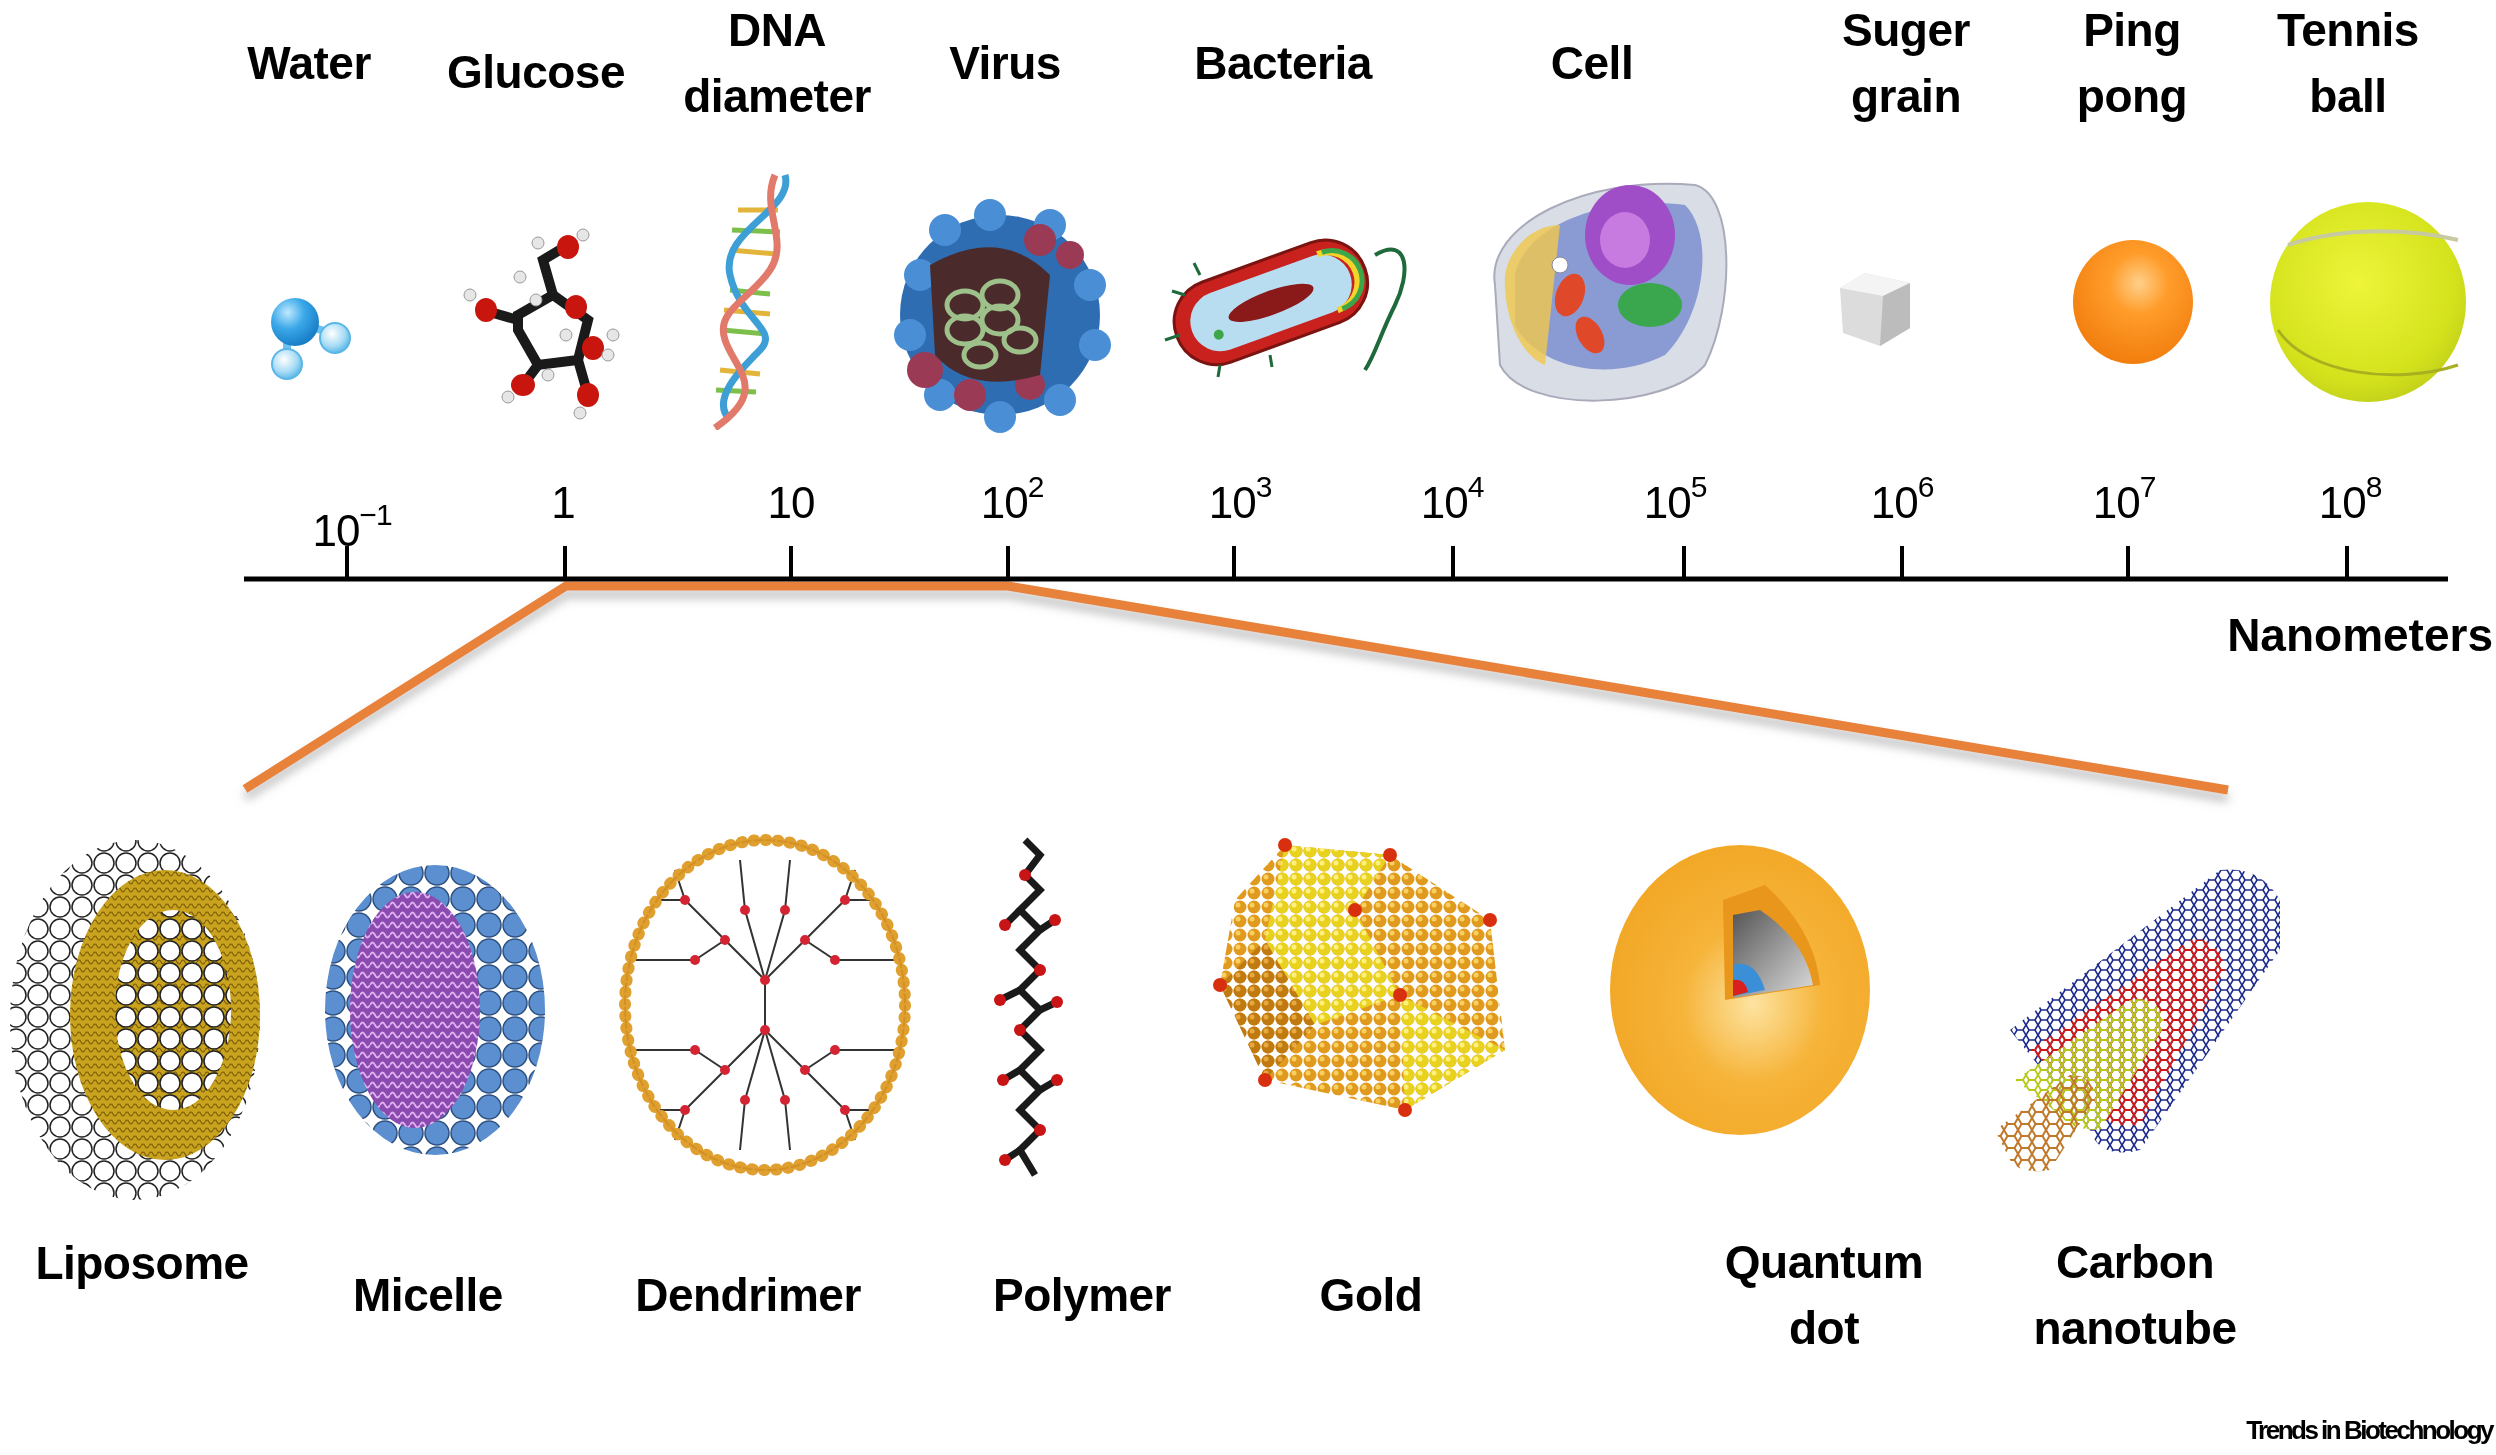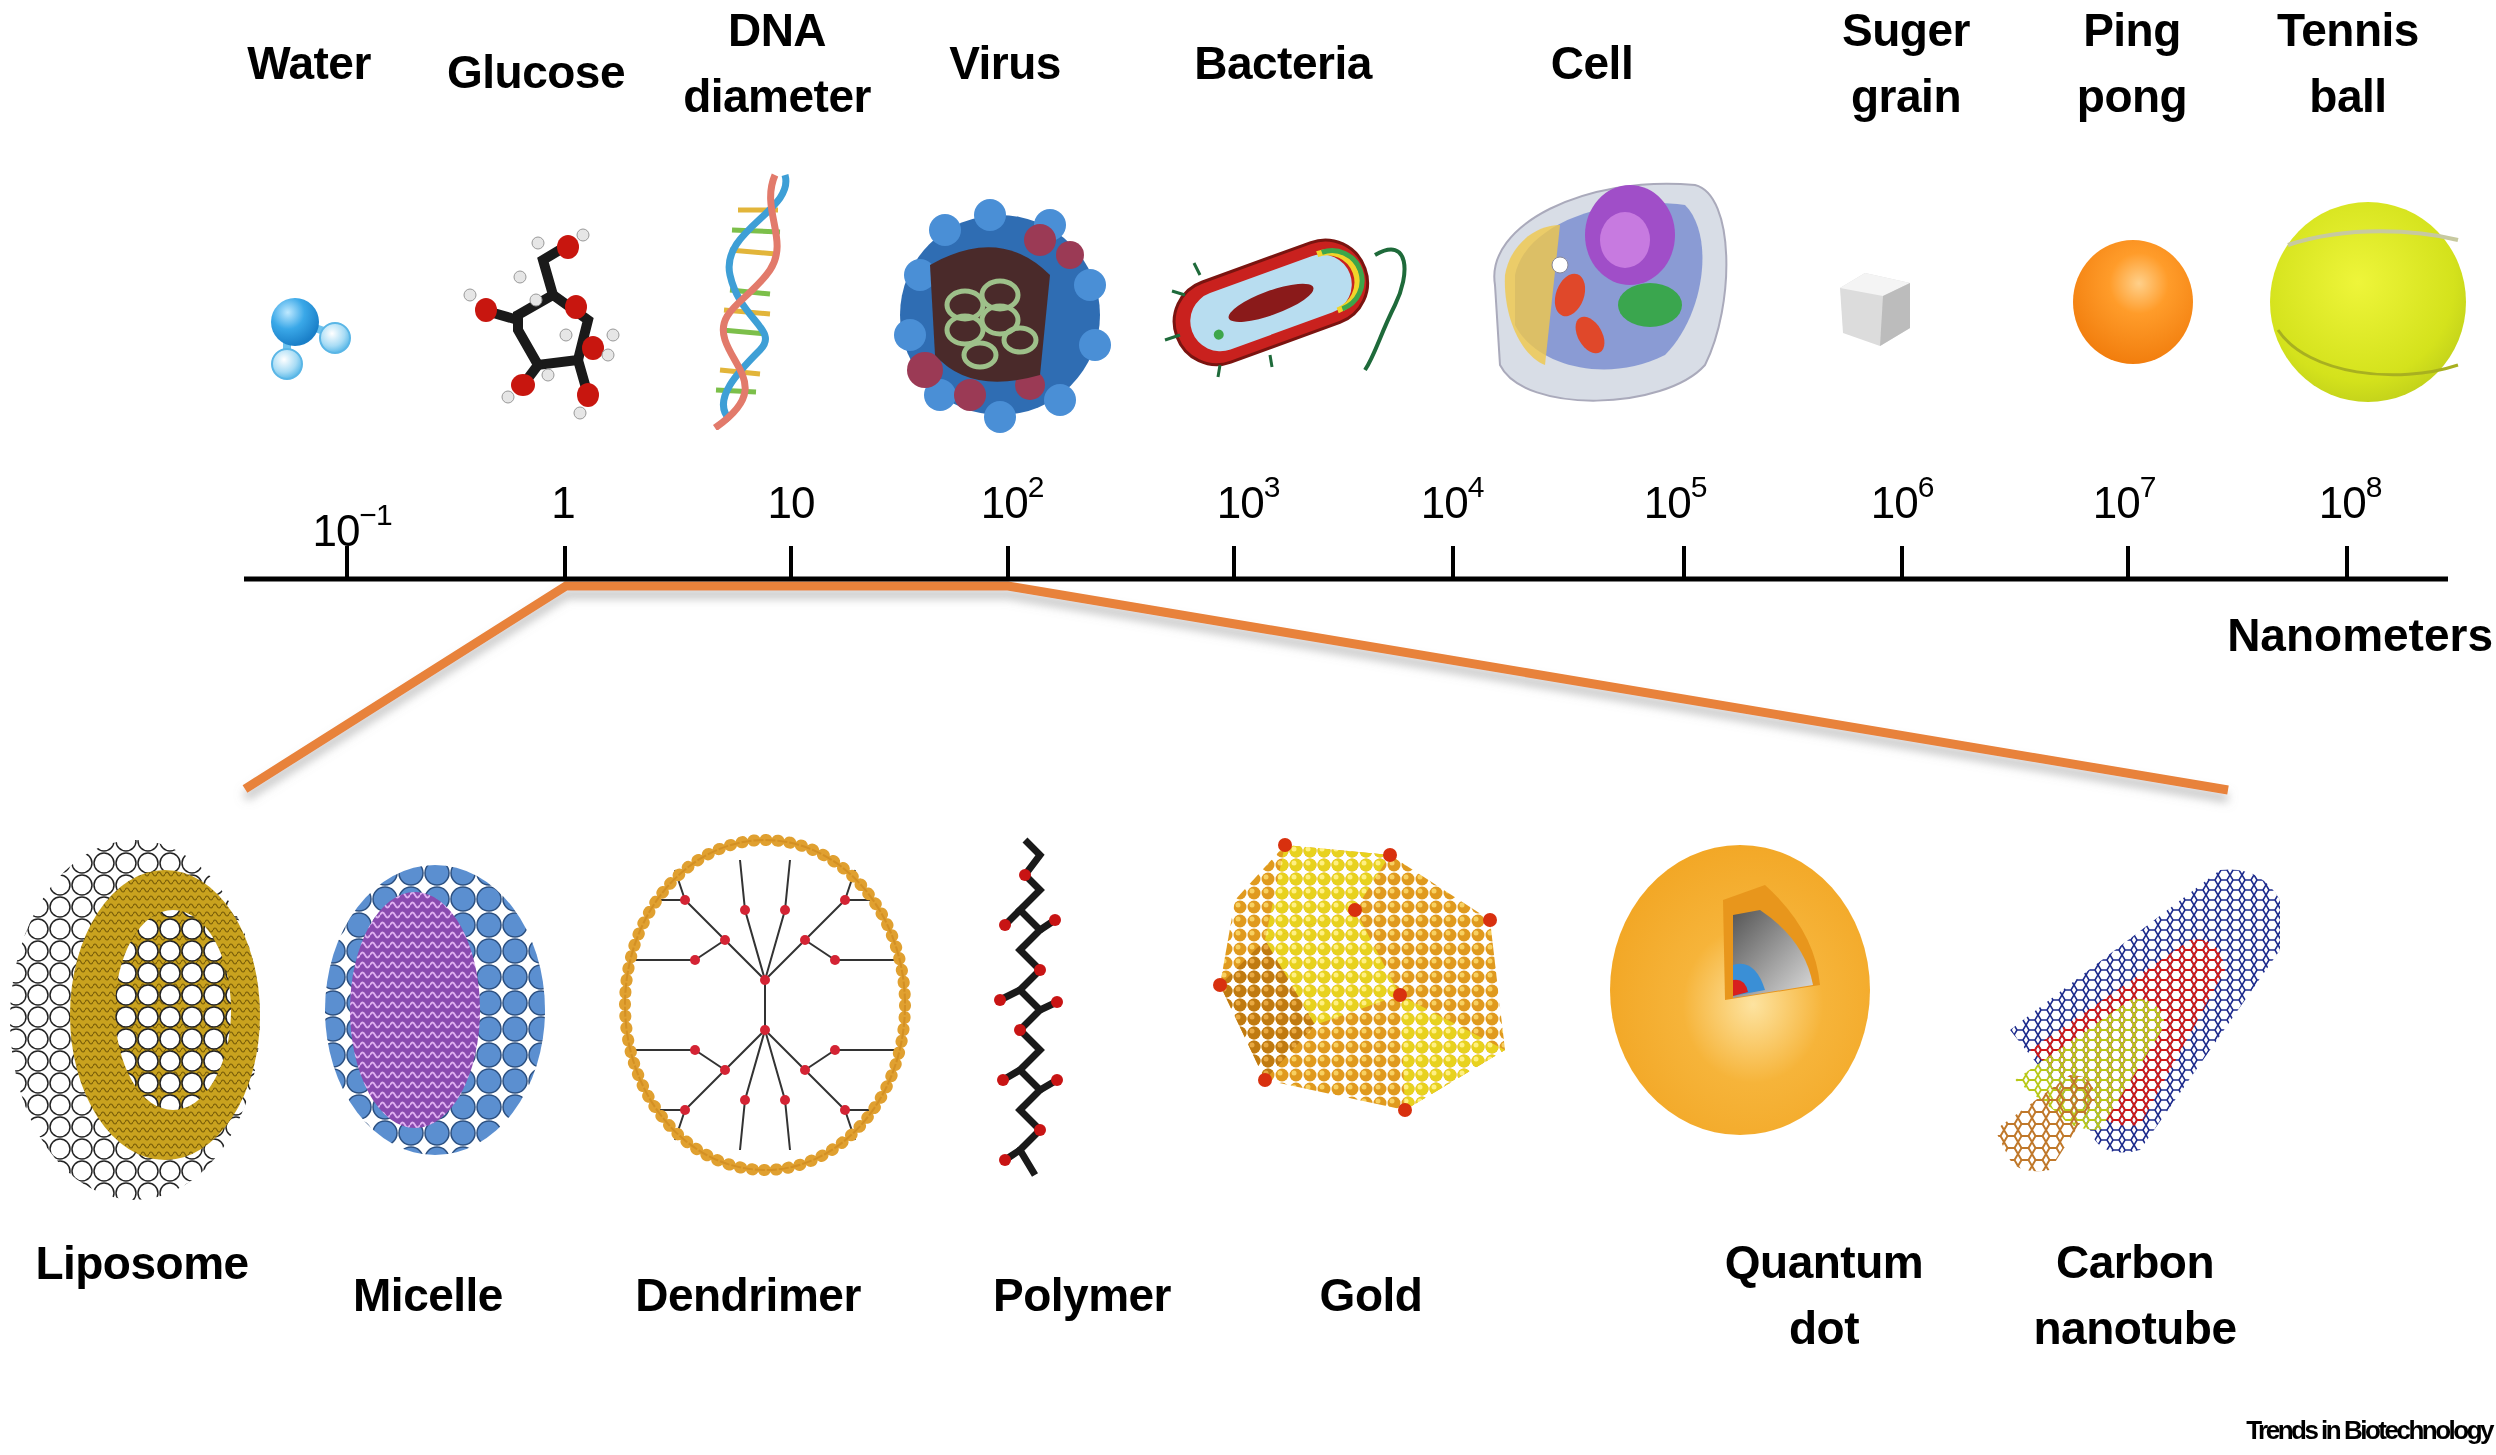--- a/index.html
+++ b/index.html
@@ -233,21 +233,21 @@
     <line x1="1902" y1="546" x2="1902" y2="579"></line>
     <line x1="2128" y1="546" x2="2128" y2="579"></line>
     <line x1="2347" y1="546" x2="2347" y2="579"></line>
   </g>
 </svg>
 
 <div class="tick-label" style="left:352px; top:478px;margin-top:28px;"><span>10</span><sup>−1</sup></div>
 <div class="tick-label" style="left:563px; top:478px;"><span>1</span></div>
 <div class="tick-label" style="left:791px; top:478px;"><span>10</span></div>
 <div class="tick-label" style="left:1012px; top:478px;"><span>10</span><sup>2</sup></div>
-<div class="tick-label" style="left:1240px; top:478px;margin-left:8px;"><span>10</span><sup>3</sup></div>
+<div class="tick-label" style="left:1240px; top:478px;"><span>10</span><sup>3</sup></div>
 <div class="tick-label" style="left:1452px; top:478px;"><span>10</span><sup>4</sup></div>
 <div class="tick-label" style="left:1675px; top:478px;"><span>10</span><sup>5</sup></div>
 <div class="tick-label" style="left:1902px; top:478px;"><span>10</span><sup>6</sup></div>
 <div class="tick-label" style="left:2124px; top:478px;"><span>10</span><sup>7</sup></div>
 <div class="tick-label" style="left:2350px; top:478px;"><span>10</span><sup>8</sup></div>
 
 <div class="axis-unit">Nanometers</div>
 
 <svg class="illus" style="left:5px;top:830px" width="270" height="375" viewBox="0 0 270 375">
   <defs>

